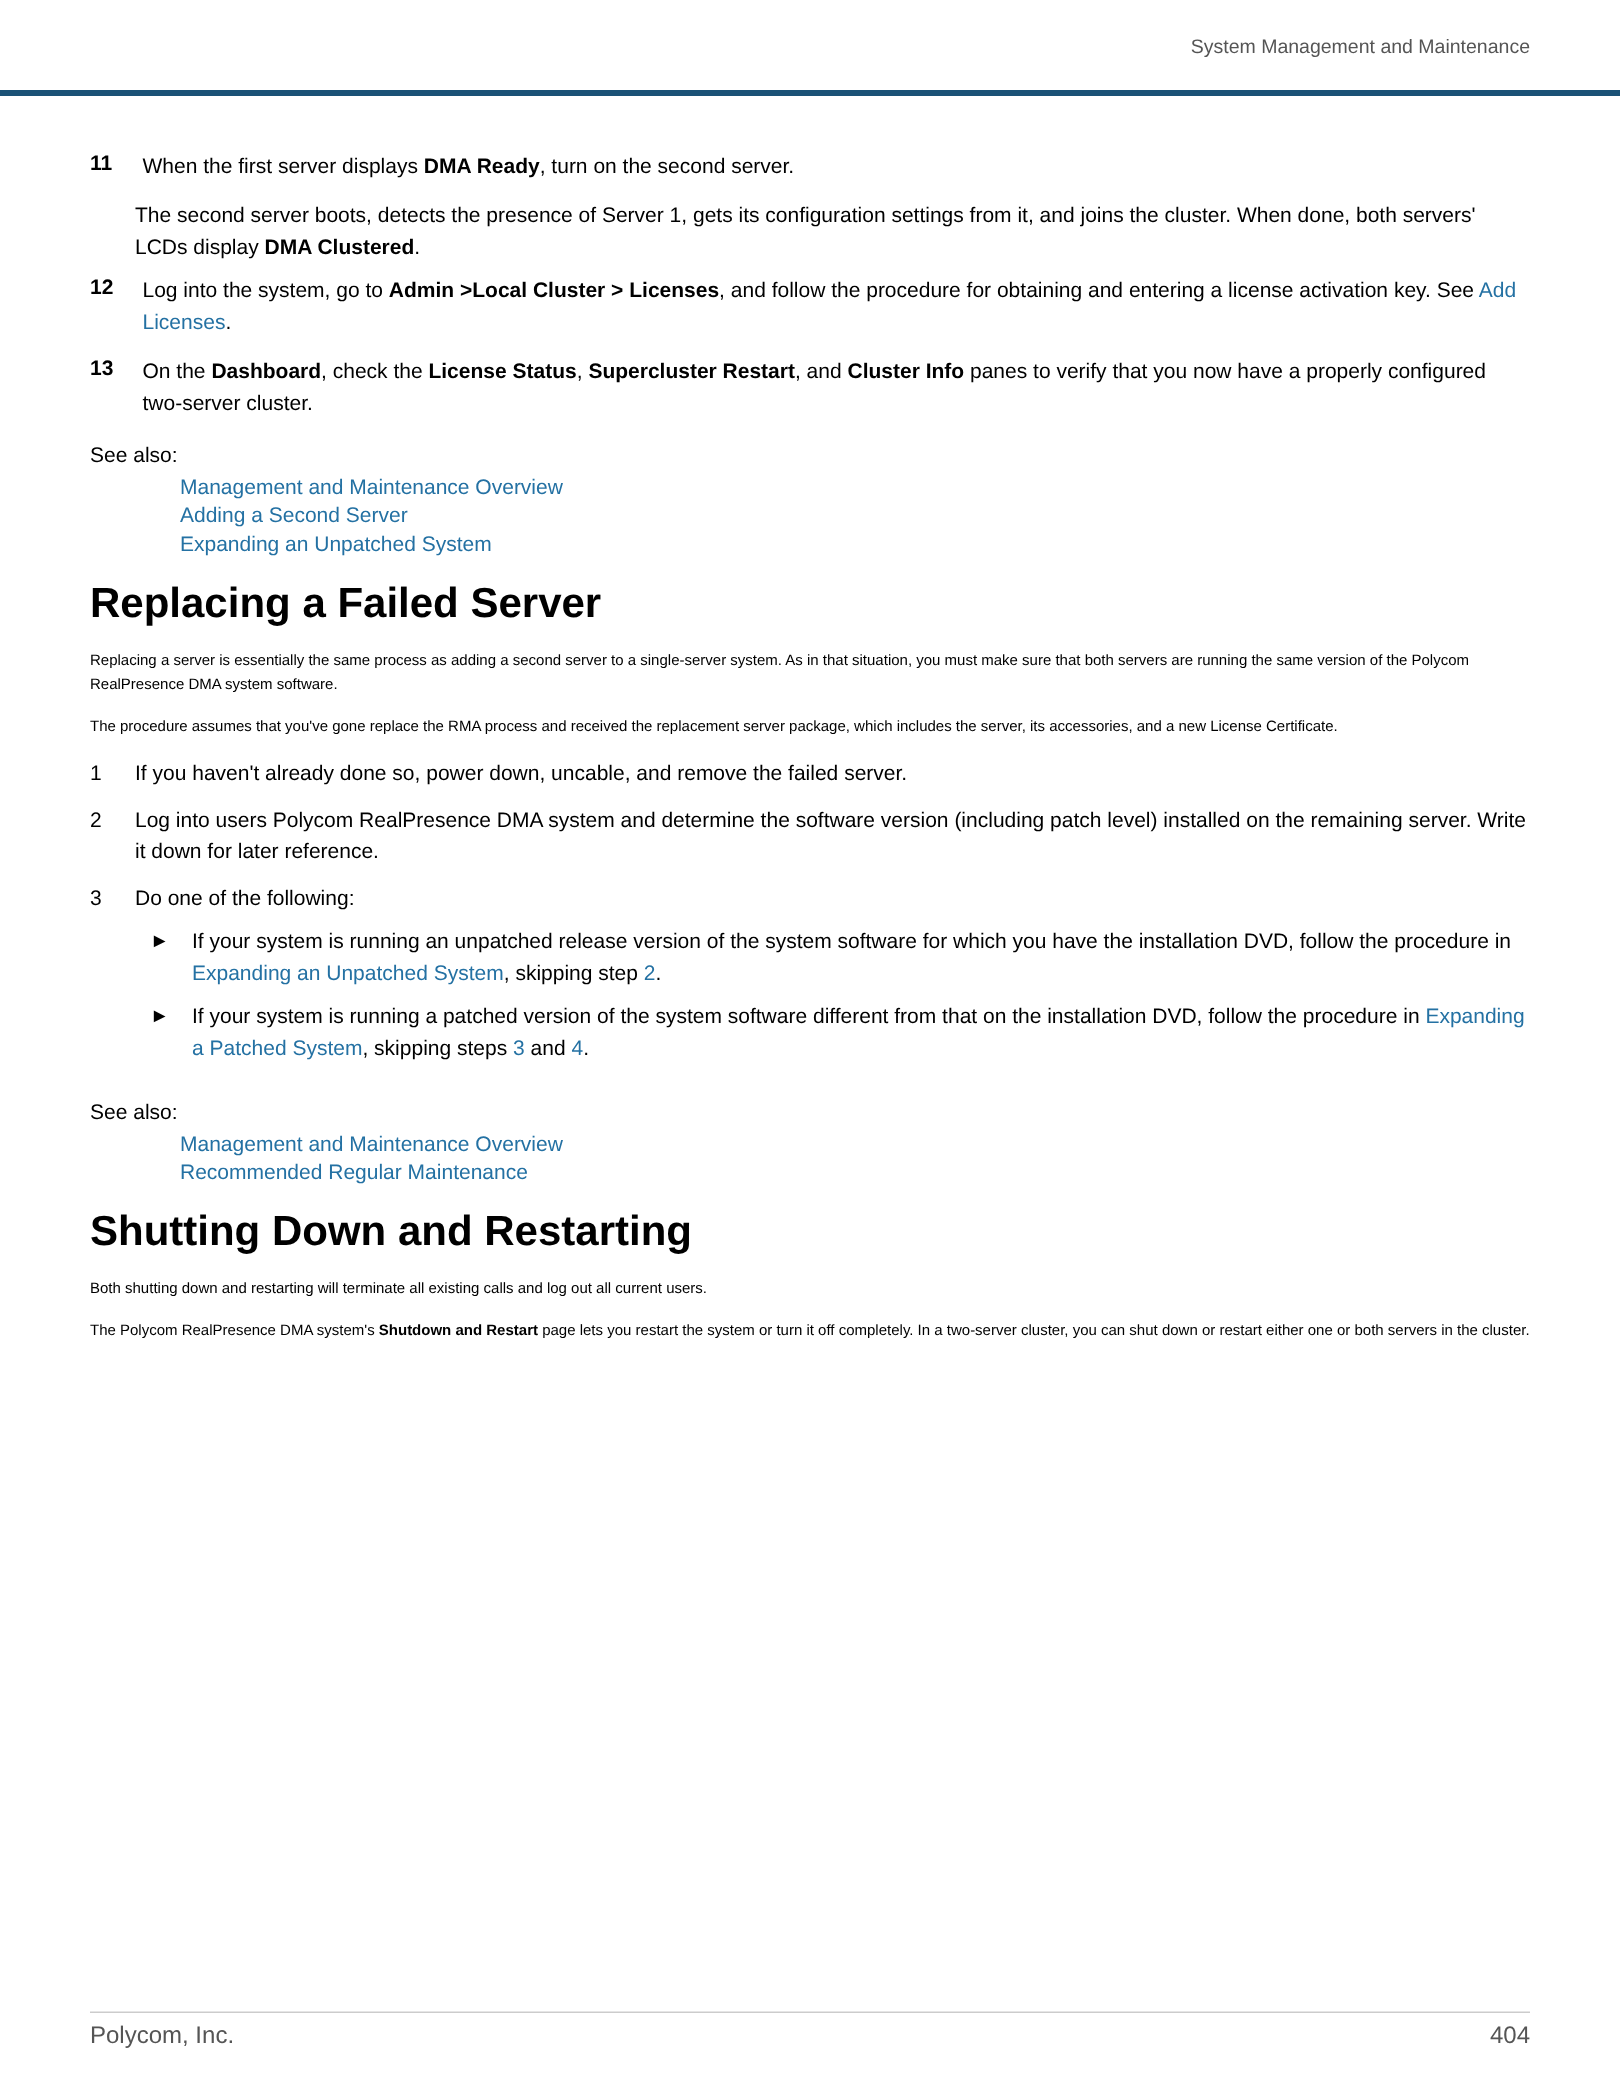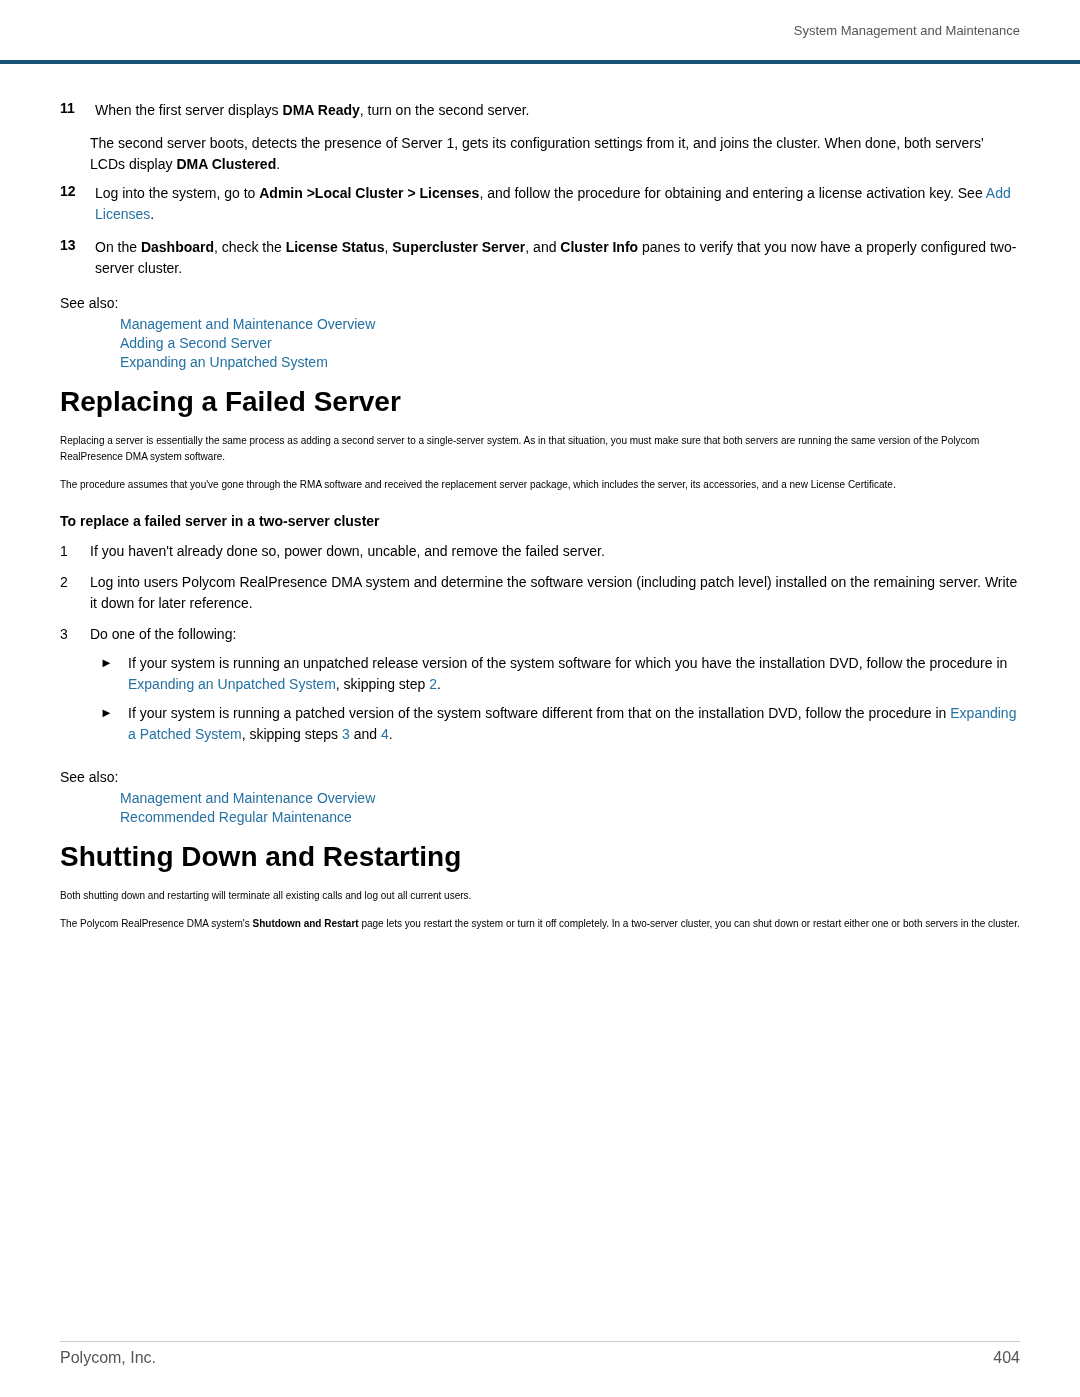--- a/index.html
+++ b/index.html
@@ -211,38 +211,37 @@
     <div class="step-item" style="margin-top:8px;">
       <span class="step-number bold">12</span>
       <div class="step-content">
         Log into the system, go to <span class="bold">Admin &gt;Local Cluster &gt; Licenses</span>, and follow the procedure for obtaining and entering a license activation key. See <a href="#" class="link">Add Licenses</a>.
       </div>
     </div>
 
     <div class="step-item" style="margin-top:8px;">
       <span class="step-number bold">13</span>
       <div class="step-content">
-        On the <span class="bold">Dashboard</span>, check the <span class="bold">License Status</span>, <span class="bold">Supercluster Server</span>, and <span class="bold">Cluster Info</span> panes to verify that you now have a properly configured two-server cluster.
+        On the <span class="bold">Dashboard</span>, check the <span class="bold">License Status</span>, <span class="bold">Supercluster Restart</span>, and <span class="bold">Cluster Info</span> panes to verify that you now have a properly configured two-server cluster.
       </div>
     </div>
 
     <div class="see-also" style="margin-top: 16px;">See also:</div>
     <div class="see-also-links">
       <a href="#" class="link">Management and Maintenance Overview</a>
       <a href="#" class="link">Adding a Second Server</a>
       <a href="#" class="link">Expanding an Unpatched System</a>
     </div>
 
     <h1 class="section-heading">Replacing a Failed Server</h1>
 
     <p class="body-text">Replacing a server is essentially the same process as adding a second server to a single-server system. As in that situation, you must make sure that both servers are running the same version of the Polycom RealPresence DMA system software.</p>
 
-    <p class="body-text">The procedure assumes that you've gone through the RMA software and received the replacement server package, which includes the server, its accessories, and a new License Certificate.</p>
-
-    <div class="sub-heading">To replace a failed server in a two-server cluster</div>
+    <p class="body-text">The procedure assumes that you've gone replace the RMA process and received the replacement server package, which includes the server, its accessories, and a new License Certificate.</p>
+
 
     <ul class="numbered-list">
       <li>
         <span class="num">1</span>
         <span class="li-content">If you haven't already done so, power down, uncable, and remove the failed server.</span>
       </li>
       <li>
         <span class="num">2</span>
         <span class="li-content">Log into users Polycom RealPresence DMA system and determine the software version (including patch level) installed on the remaining server. Write it down for later reference.</span>
       </li>

